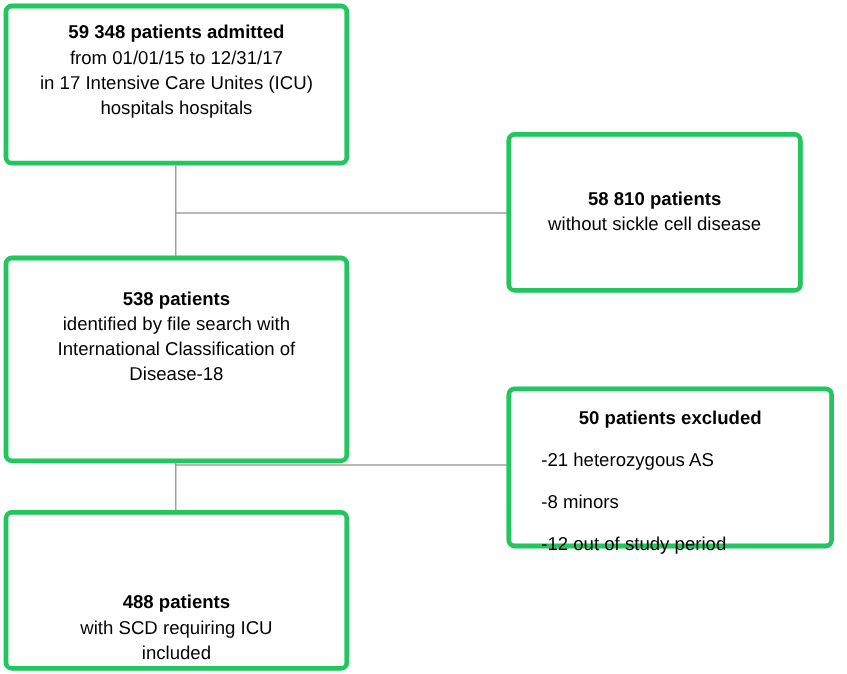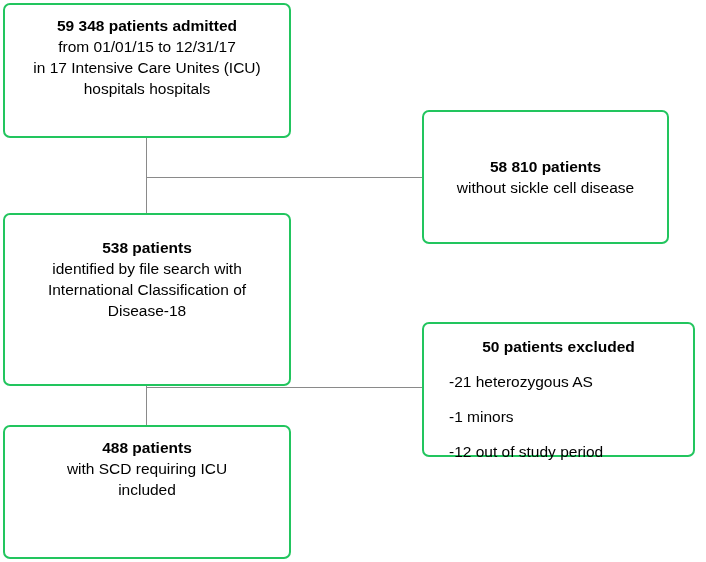--- a/index.html
+++ b/index.html
@@ -12,21 +12,21 @@
     width: 706px;
     height: 562px;
     background: #ffffff;
     font-family: "Liberation Sans", sans-serif;
     color: #000000;
     overflow: hidden;
   }
   .node {
     position: absolute;
     box-sizing: border-box;
-    border: 2px solid #22c55e;
+    border: 4px solid #22c55e;
     border-radius: 7px;
     background: #ffffff;
     display: flex;
     flex-direction: column;
     justify-content: center;
     align-items: center;
     padding: 0 8px;
   }
   .node .line {
     display: block;
@@ -59,21 +59,21 @@
   }
   #node-excluded {
     left: 422px; top: 322px; width: 273px; height: 135px;
     justify-content: flex-start;
     padding-top: 12px;
     align-items: stretch;
     gap: 14px;
   }
   #node-included {
     left: 3px;  top: 425px; width: 288px; height: 134px;
-    justify-content: flex-start;
+    justify-content: flex-end;
     padding-top: 10px;
   }
   
   .conn {
     position: absolute;
     background: #8a8a8a;
   }
   .conn.v { width: 1px; }
   .conn.h { height: 1px; }
   #conn-v-1 { left: 146px; top: 138px; height: 76px; }
@@ -106,21 +106,21 @@
   <div class="node" id="node-identified">
     <span class="line bold">538 patients</span>
     <span class="line">identified by file search with</span>
     <span class="line">International Classification of</span>
     <span class="line">Disease-18</span>
   </div>
 
   <div class="node left-list" id="node-excluded">
     <span class="line bold">50 patients excluded</span>
     <span class="line item">-21 heterozygous AS</span>
-    <span class="line item">-1 minors</span>
+    <span class="line item">-8 minors</span>
     <span class="line item">-12  out of study period</span>
   </div>
 
   <div class="node" id="node-included">
     <span class="line bold">488 patients</span>
     <span class="line">with SCD requiring ICU</span>
     <span class="line">included</span>
   </div>
 
 </div>

